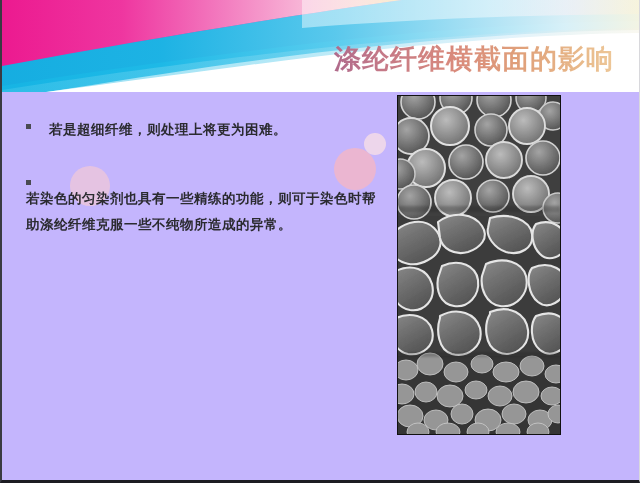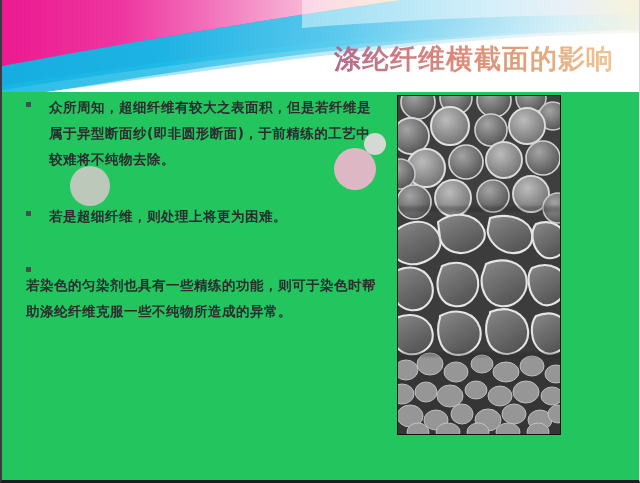--- a/index.html
+++ b/index.html
@@ -12,21 +12,21 @@
     height: 483px;
     font-family: "Liberation Sans", "DejaVu Sans", sans-serif;
     overflow: hidden;
   }
 
   
   #slide {
     position: relative;
     width: 640px;
     height: 483px;
-    background: #22c55e;
+    background: #c4b5fd;
     box-sizing: border-box;
     overflow: hidden;
     border-left: 2px solid #3a3a42;
     border-bottom: 3px solid #1c1c22;
     border-right: 1px solid #d8d8dc;
     border-top: 0;
   }
 
   
   #header-band {
@@ -202,26 +202,22 @@
   </div>
 
   <div id="slide-title" class="nosel">涤纶纤维横截面的影响</div>
 
   <div class="dot" id="dot-left-big"></div>
   <div class="dot" id="dot-mid-big"></div>
   <div class="dot" id="dot-mid-small"></div>
 
   <div id="body-list">
 
-    <div class="bullet-row">
-      <span class="bullet-marker"></span>
-      <span class="bullet-text">众所周知，超细纤维有较大之表面积，但是若纤维是属于异型断面纱(即非圆形断面)，于前精练的工艺中较难将不纯物去除。</span>
-    </div>
-
-    <div class="bullet-row" style="margin-top:31px;justify-content:flex-end;">
+
+    <div class="bullet-row" style="margin-top:22px;justify-content:flex-end;">
       <span class="bullet-marker"></span>
       <span class="bullet-text">若是超细纤维，则处理上将更为困难。</span>
     </div>
 
     <div class="bullet-row" style="margin-top:30px;flex-direction:column;">
       <span class="bullet-marker"></span>
       <span class="bullet-text">若染色的匀染剂也具有一些精练的功能，则可于染色时帮助涤纶纤维克服一些不纯物所造成的异常。</span>
     </div>
 
   </div>

